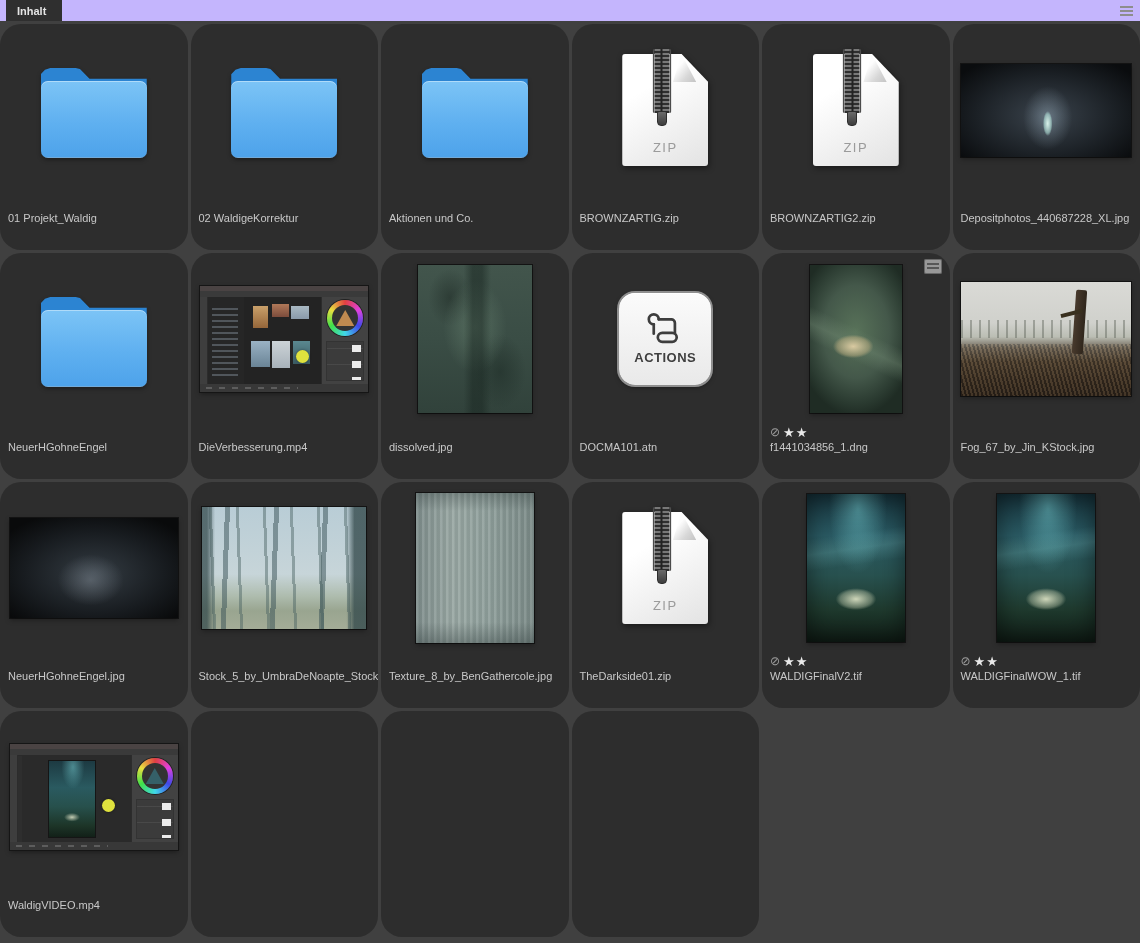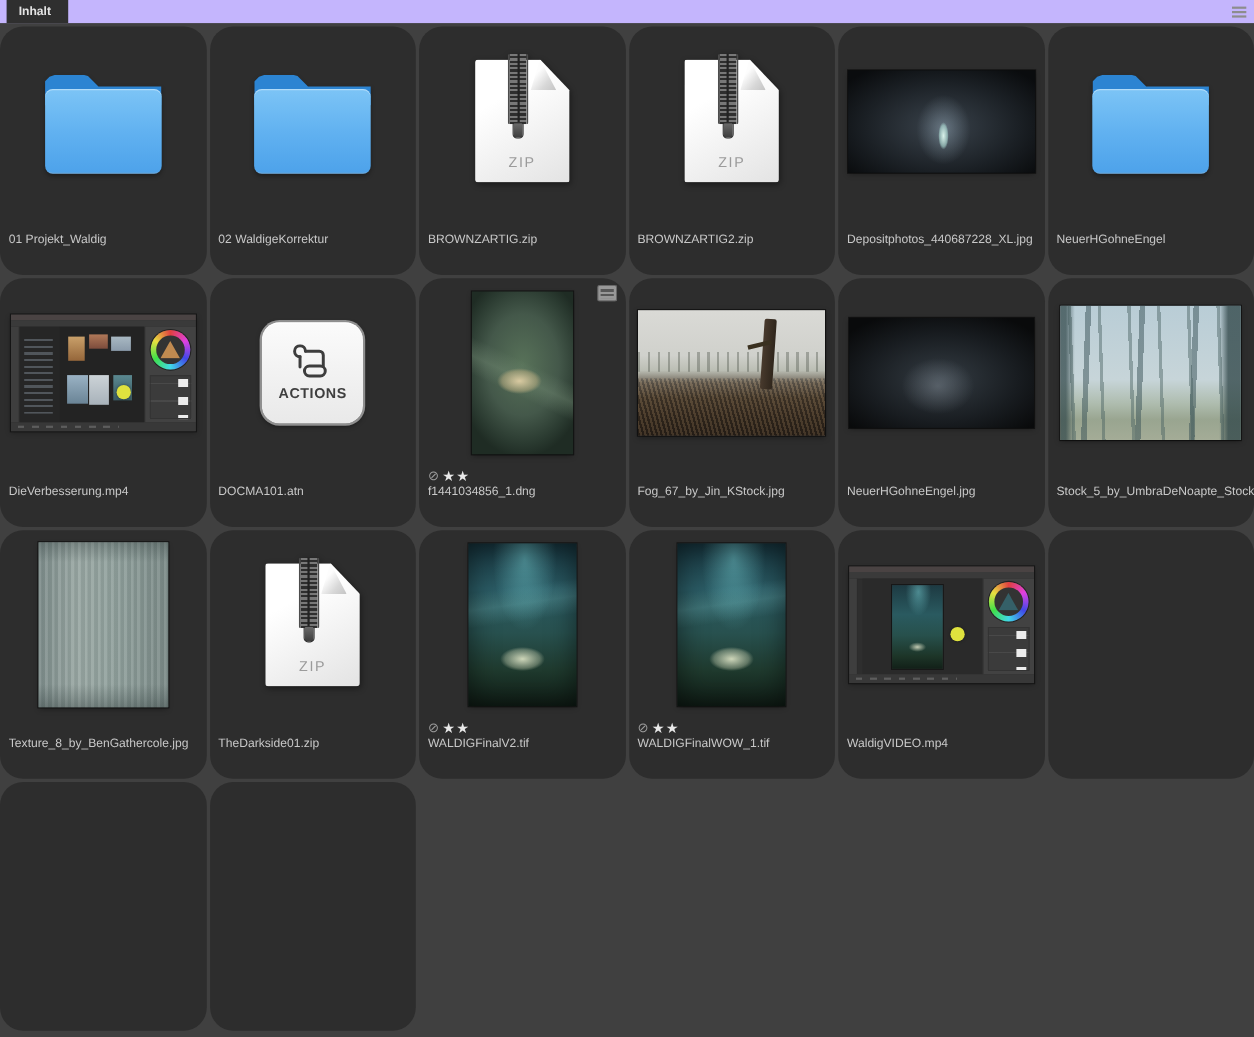--- a/index.html
+++ b/index.html
@@ -170,20 +170,27 @@
   </div>
 
   <div class="cell">
     <div class="thumb">
         <div class="t-folder"></div>
       </div>
     <div class="rating"></div>
     <div class="label">02 WaldigeKorrektur</div>
   </div>
 
+  <div class="cell">
+    <div class="thumb">
+        <div class="t-folder"></div>
+      </div>
+    <div class="rating"></div>
+    <div class="label">Aktionen und Co.</div>
+  </div>
 
   <div class="cell">
     <div class="thumb">
       <div class="t-zip">
         <div class="z-sheet"></div>
         <div class="z-fold"></div>
         <div class="z-zipper"></div>
         <div class="z-pull"></div>
         <div class="z-text">ZIP</div>
       </div>
@@ -235,20 +242,27 @@
           <div class="ps-layers"></div>
         </div>
         <div class="ps-bottombar"></div>
         <div class="ps-dot"></div>
       </div>
     </div>
     <div class="rating"></div>
     <div class="label">DieVerbesserung.mp4</div>
   </div>
 
+  <div class="cell">
+    <div class="thumb">
+      <div class="t-img img-texture-green"></div>
+    </div>
+    <div class="rating"></div>
+    <div class="label">dissolved.jpg</div>
+  </div>
 
   <div class="cell">
     <div class="thumb">
       <div class="t-actions">
         <svg class="scroll-icon" viewBox="0 0 44 40">
           <path d="M15 7 a5.5 5.5 0 1 0 -5.5 5.5"></path>
           <path d="M15 7 H 29 a4 4 0 0 1 4 4 V 22"></path>
           <path d="M9.5 12.5 V 23"></path>
           <rect x="14" y="22" width="21" height="10" rx="5"></rect>
         </svg>

